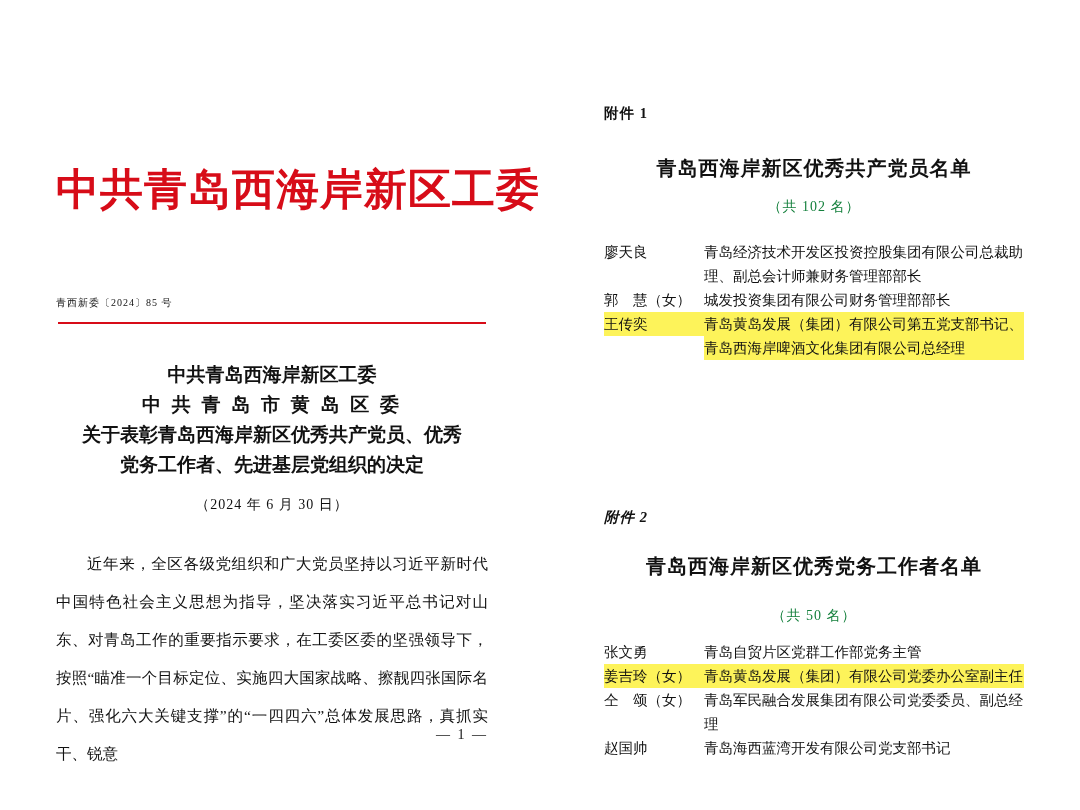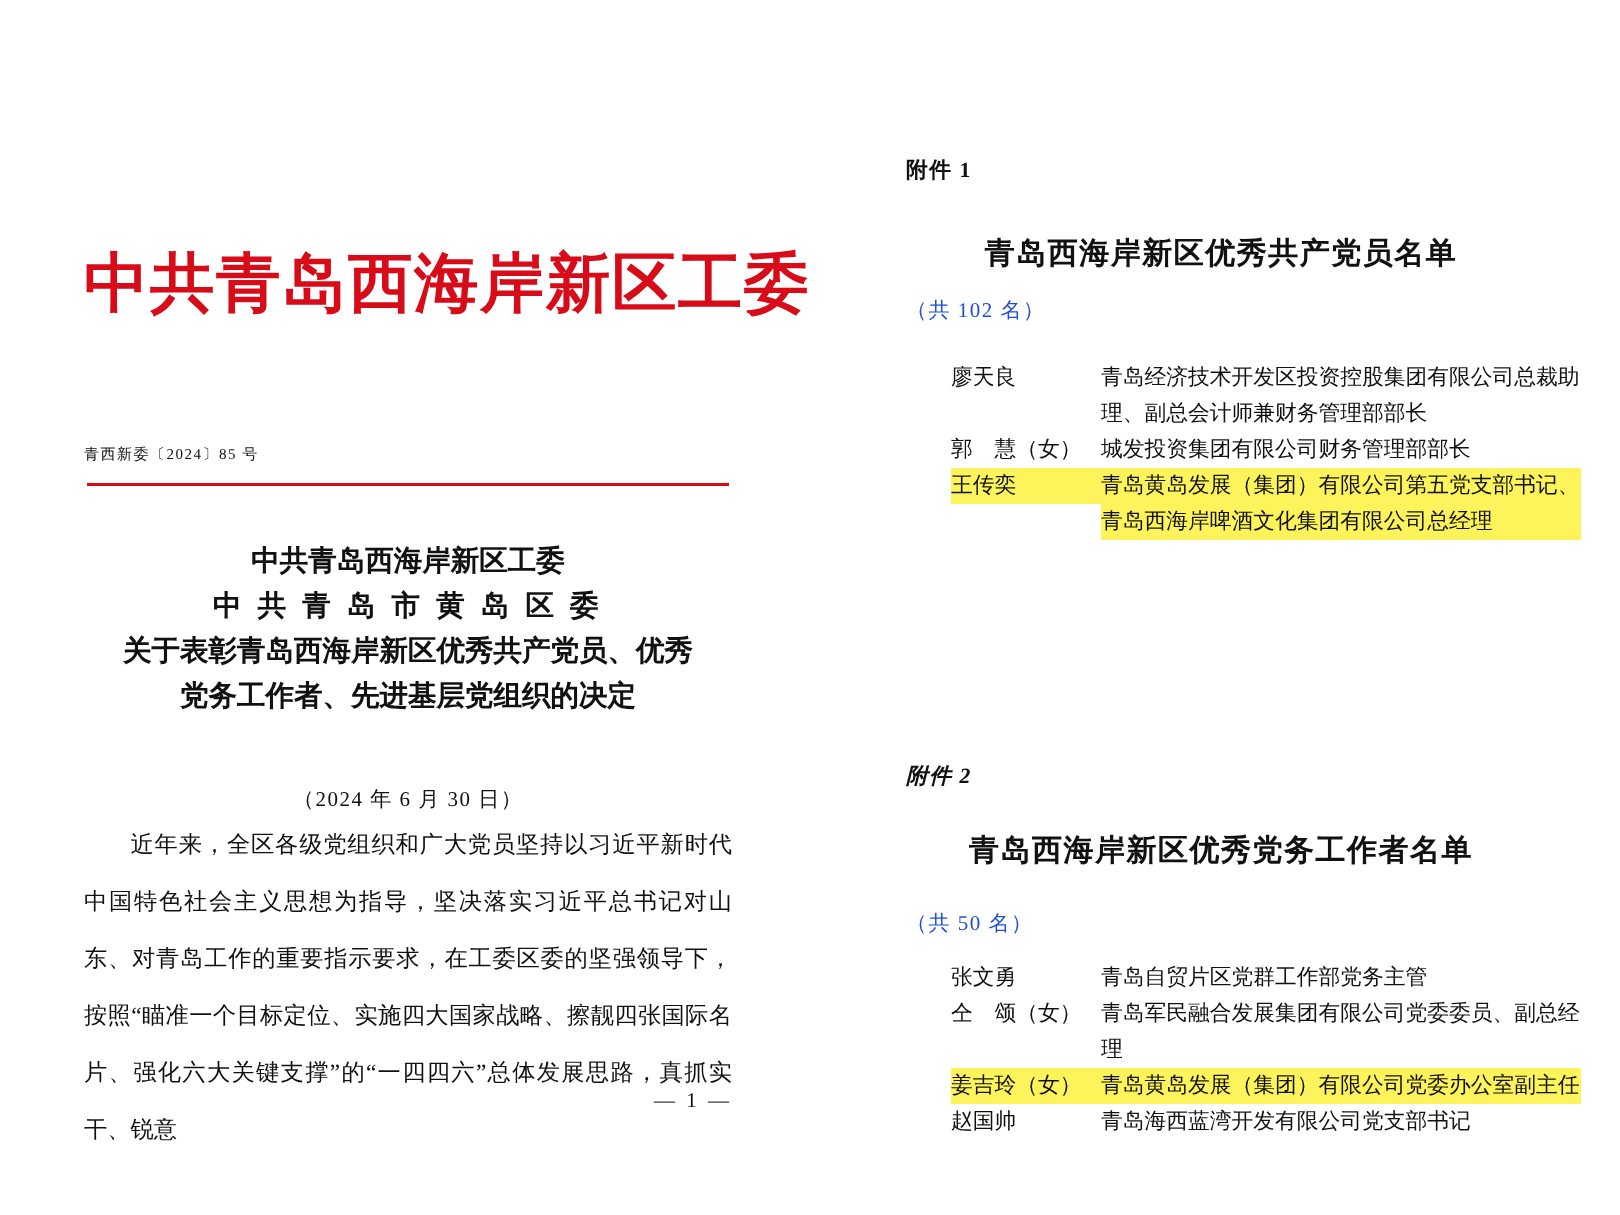--- a/index.html
+++ b/index.html
@@ -83,21 +83,20 @@
     letter-spacing: 3px;
   }
   .decision-date {
     position: absolute;
     top: 496px;
     left: 0;
     width: 432px;
     text-align: center;
     font-size: 14px;
     letter-spacing: 1px;
-    margin-top: 28px;
   }
   .body-text {
     position: absolute;
     top: 545px;
     left: 0;
     width: 432px;
     font-size: 15.5px;
     line-height: 38px;
     text-align: justify;
     text-justify: inter-ideograph;
@@ -158,34 +157,34 @@
     font-size: 20px;
     letter-spacing: 1px;
     color: #111;
   }
   .list-title-1 { top: 155px; }
   .list-title-2 { top: 553px; }
   .list-count {
     position: absolute;
     left: 0;
     width: 420px;
+    text-align: center;
     font-size: 14px;
     letter-spacing: 1px;
-    color: #1d4ed8;
+    color: #15803d;
   }
   .list-count-1 { top: 198px; }
   .list-count-2 { top: 607px; }
   .name-list {
     position: absolute;
     left: 0;
     width: 420px;
     font-size: 14.5px;
     line-height: 24px;
     color: #111;
-    margin-left: 30px;
   }
   .name-list-1 { top: 240px; }
   .name-list-2 { top: 640px; }
   .entry {
     display: flex;
     align-items: flex-start;
   }
   .entry .nm {
     width: 100px;
     flex: 0 0 100px;
@@ -256,29 +255,29 @@
 
       <div class="attach-label attach-2">附件 2</div>
       <div class="list-title list-title-2">青岛西海岸新区优秀党务工作者名单</div>
       <div class="list-count list-count-2">（共 50 名）</div>
 
       <div class="name-list name-list-2">
         <div class="entry">
           <span class="nm">张文勇</span>
           <span class="desc">青岛自贸片区党群工作部党务主管</span>
         </div>
-        <div class="entry">
-          <span class="nm">仝　颂（女）</span>
-          <span class="desc">青岛军民融合发展集团有限公司党委委员、副总经理</span>
-        </div>
         <div class="entry hl">
           <span class="nm">姜吉玲（女）</span>
           <span class="desc">青岛黄岛发展（集团）有限公司党委办公室副主任</span>
         </div>
         <div class="entry">
+          <span class="nm">仝　颂（女）</span>
+          <span class="desc">青岛军民融合发展集团有限公司党委委员、副总经理</span>
+        </div>
+        <div class="entry">
           <span class="nm">赵国帅</span>
           <span class="desc">青岛海西蓝湾开发有限公司党支部书记</span>
         </div>
       </div>
 
     </div>
   </div>
 
 </div>
 

